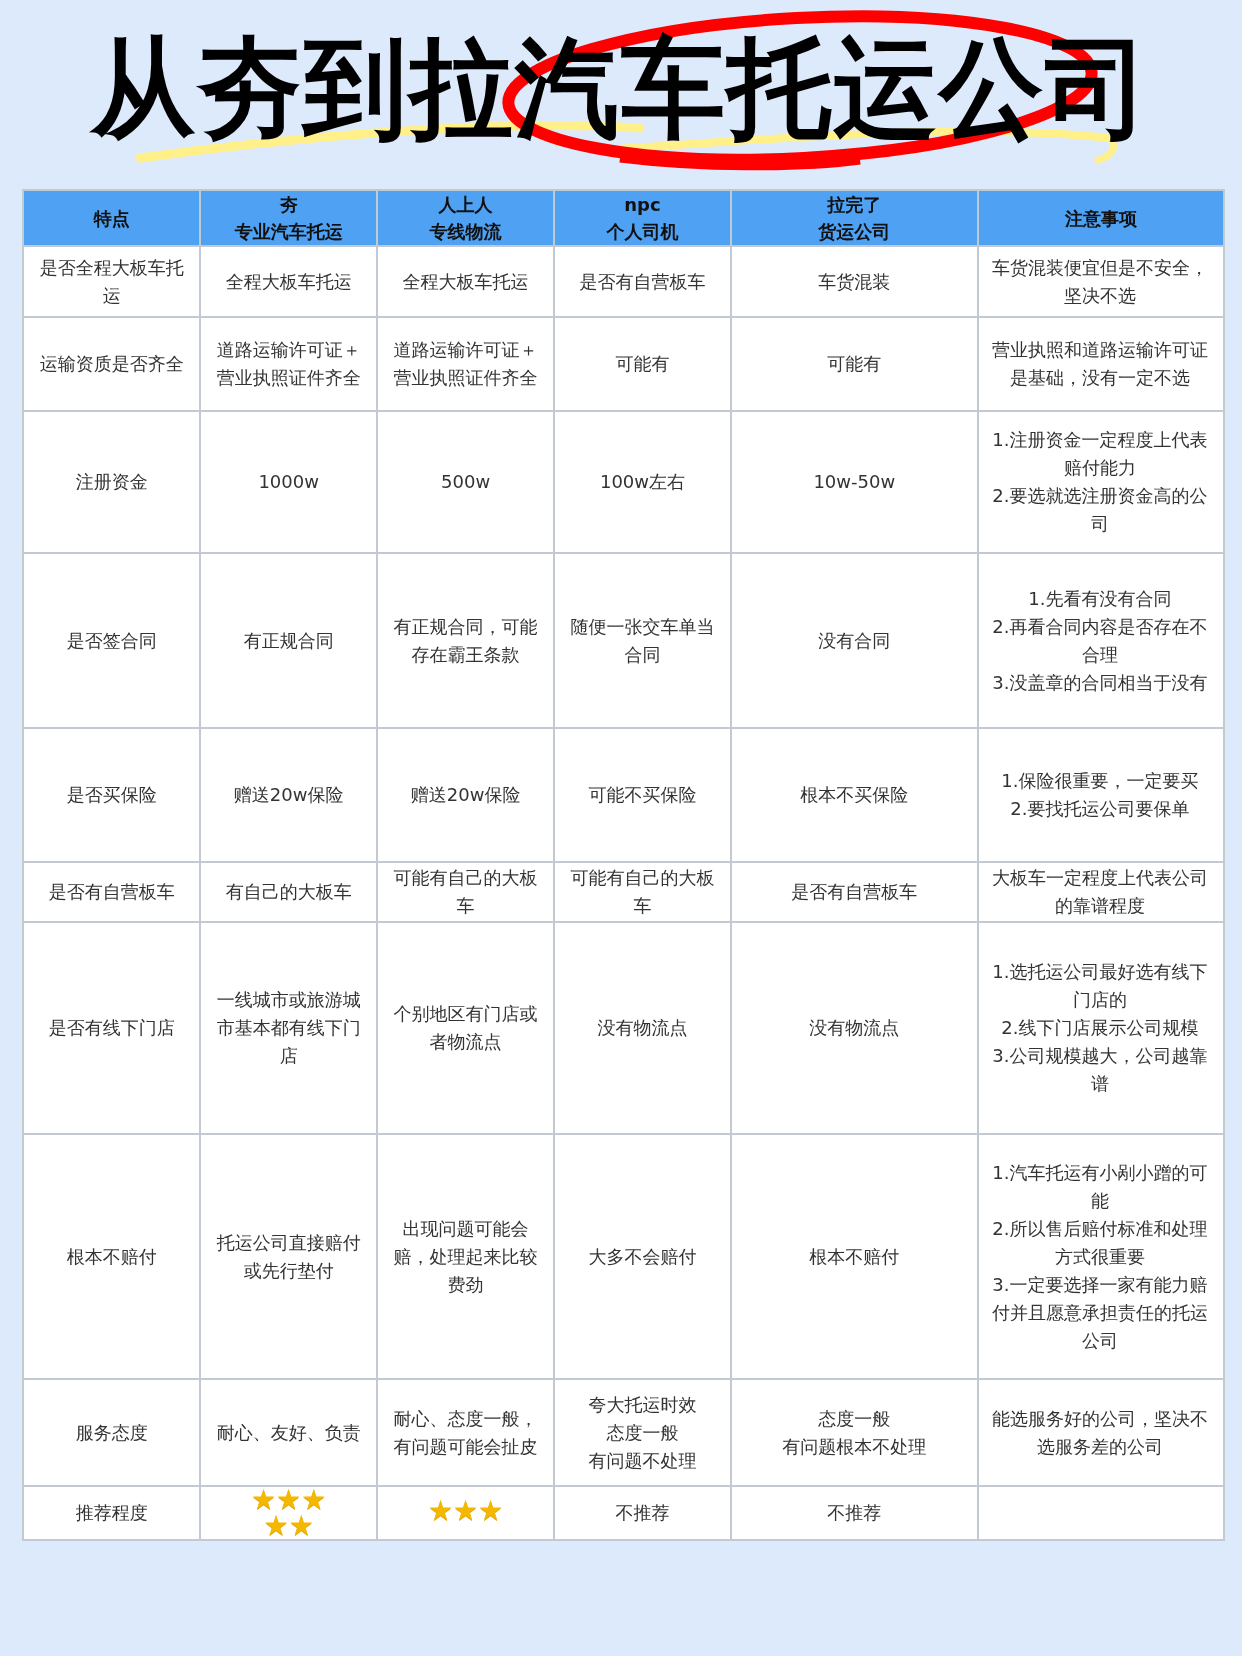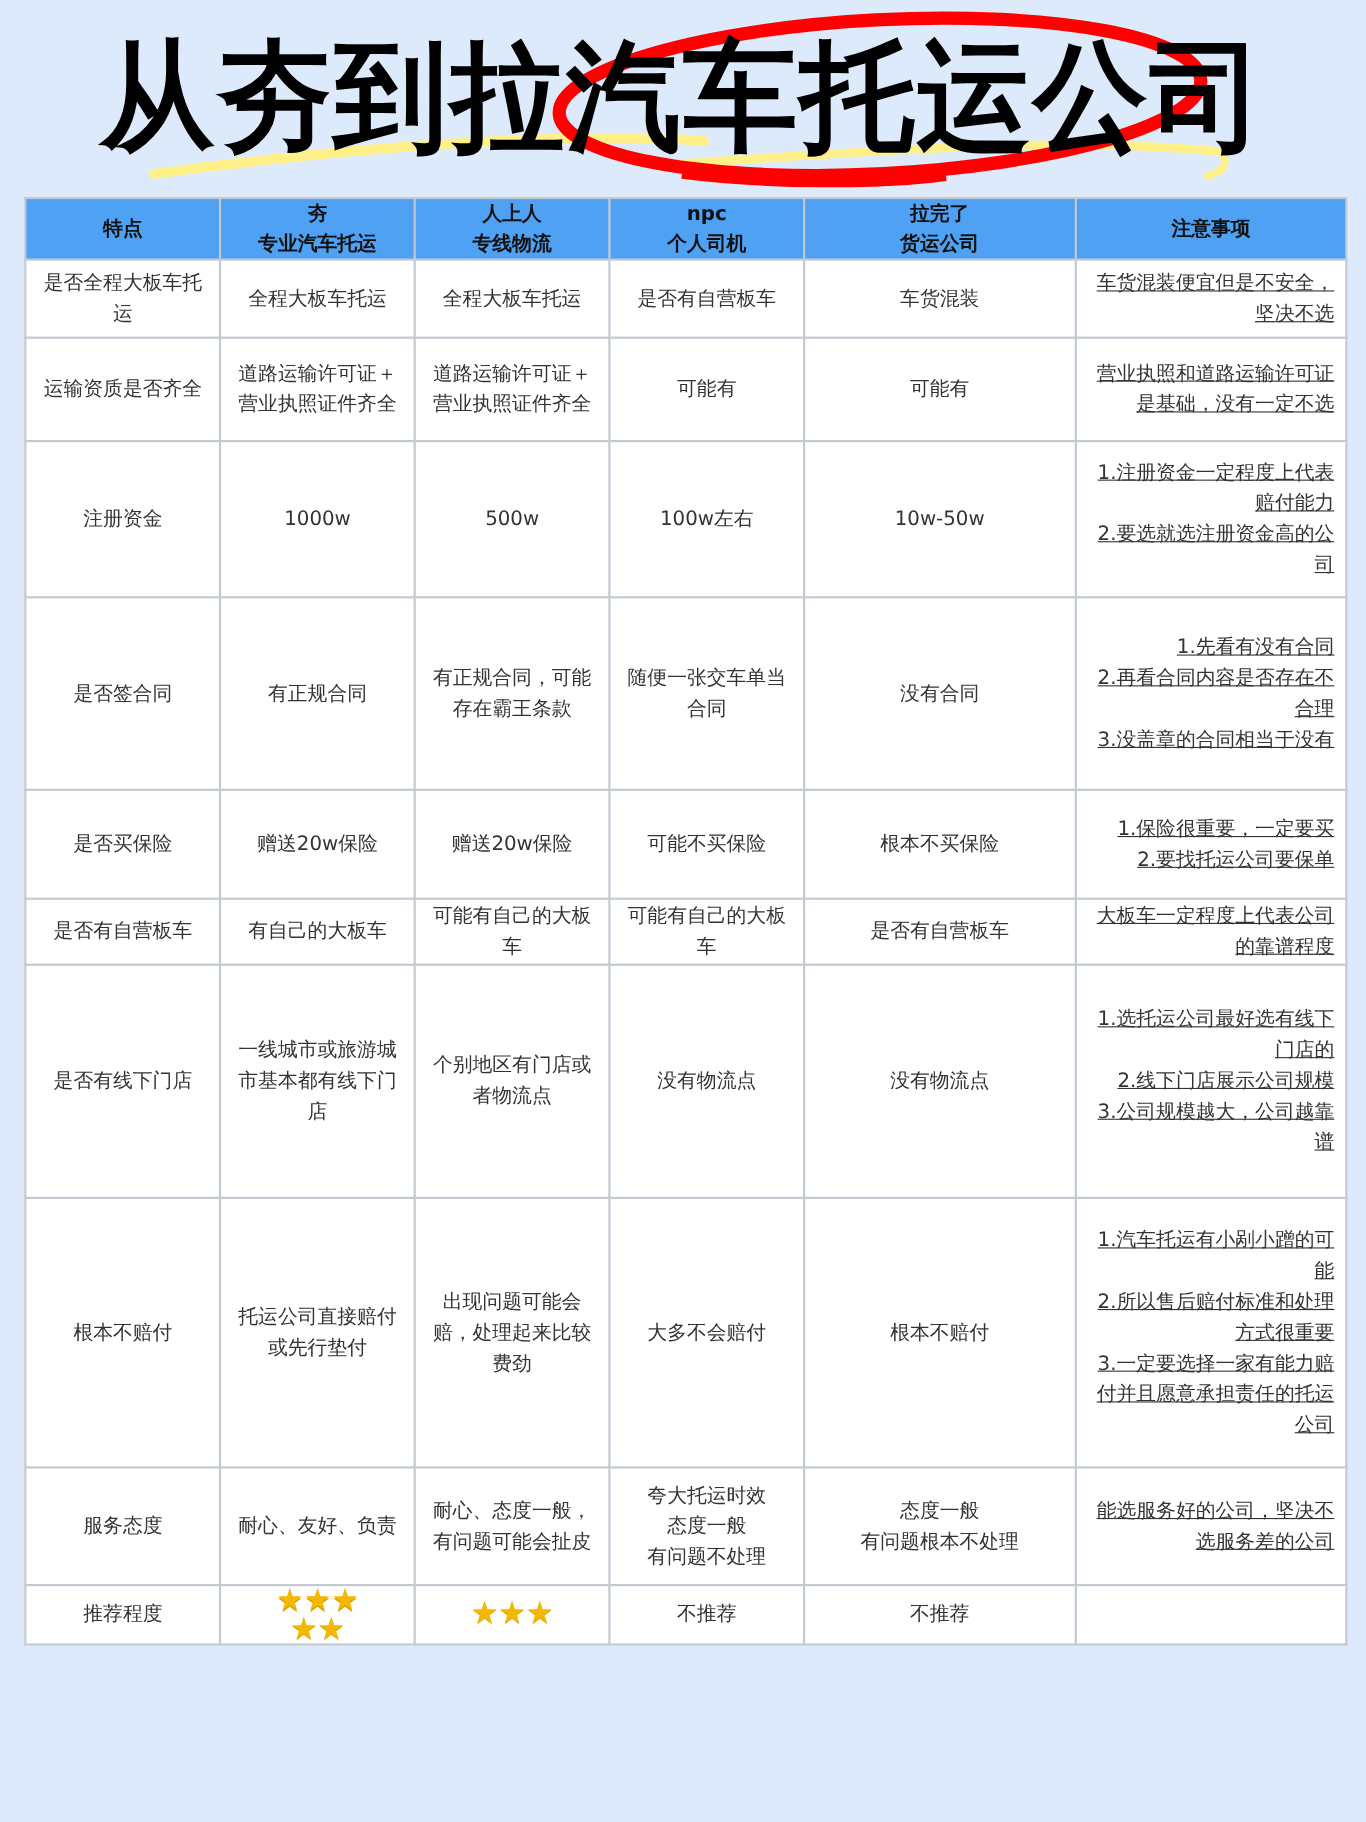--- a/index.html
+++ b/index.html
@@ -15,40 +15,40 @@
   .title-wrap svg { position: absolute; left: 0; top: 0; }
   .title {
     position: absolute; left: 0; top: 28px; width: 1242px;
     text-align: center;
     font-size: 104px; font-weight: bold; color: #000;
     letter-spacing: 2px; line-height: 120px;
     font-family: "DejaVu Sans", sans-serif;
     transform: scaleY(1.05);
   }
   table.cmp {
-    position: absolute; left: 22px; top: 179px;
+    position: absolute; left: 22px; top: 189px;
     width: 1203px;
     border-collapse: collapse;
     table-layout: fixed;
     background: #ffffff;
   }
   table.cmp th, table.cmp td {
     border: 2px solid #c2c9d3;
     text-align: center; vertical-align: middle;
     font-size: 18px; color: #333333;
     line-height: 28px;
     padding: 0 10px;
   }
   table.cmp th {
     background: #4ea1f3;
     color: #111; font-weight: bold; font-size: 18px;
     height: 54px;
     line-height: 27px;
   }
-  table.cmp td.note { text-align: right; padding-left: 8px; text-decoration: underline; }
+  table.cmp td.note { text-align: center; padding-left: 8px; }
   .hl { display: block; }
   .stars { color: #f5b800; font-size: 28px; line-height: 26px; text-shadow: 0 1px 0 #e0a000; }
 </style>
 </head>
 <body>
 
 <div class="title-wrap">
   <svg width="1242" height="180">
     <path d="M140 158 C 330 132, 520 120, 640 128" stroke="#fff08a" stroke-width="9" fill="none" stroke-linecap="round"></path>
     <path d="M600 150 C 760 140, 960 122, 1110 138" stroke="#fff08a" stroke-width="8" fill="none" stroke-linecap="round"></path>
@@ -123,21 +123,21 @@
       <td>有正规合同</td>
       <td>有正规合同，可能存在霸王条款</td>
       <td>随便一张交车单当合同</td>
       <td>没有合同</td>
       <td class="note">
         <span class="hl">1.先看有没有合同</span>
         <span class="hl">2.再看合同内容是否存在不合理</span>
         <span class="hl">3.没盖章的合同相当于没有</span>
       </td>
     </tr>
-    <tr style="height:99px">
+    <tr style="height:134px">
       <td>是否买保险</td>
       <td>赠送20w保险</td>
       <td>赠送20w保险</td>
       <td>可能不买保险</td>
       <td>根本不买保险</td>
       <td class="note">
         <span class="hl">1.保险很重要，一定要买</span>
         <span class="hl">2.要找托运公司要保单</span>
       </td>
     </tr>

